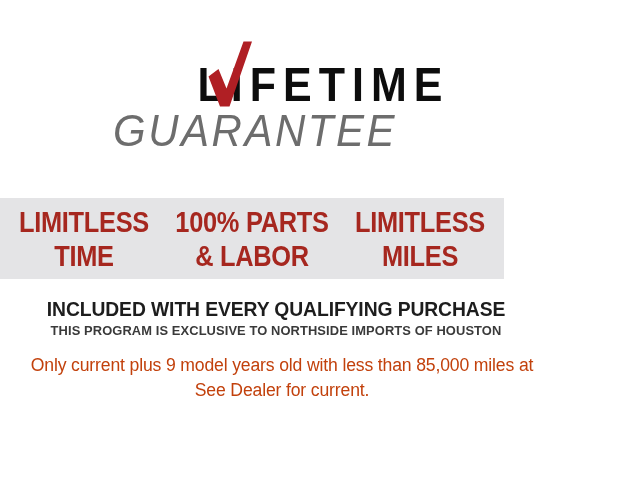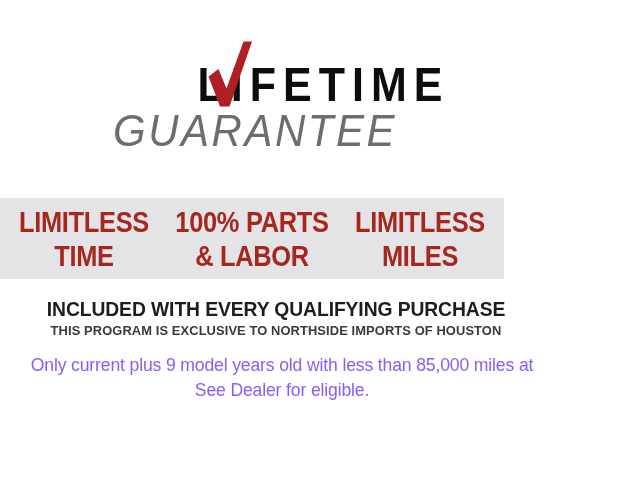--- a/index.html
+++ b/index.html
@@ -143,21 +143,21 @@
     transform: scaleX(0.97);
   }
 
   .fineprint {
     margin: 14px auto 0 auto;
     width: 564px;
     font-family: "Liberation Sans", sans-serif;
     font-weight: normal;
     font-size: 17.6px;
     line-height: 24.5px;
-    color: #8b5cf6;
+    color: #c2410c;
     letter-spacing: -0.15px;
   }
 
   .fineprint .fp-line {
     display: block;
     white-space: nowrap;
   }
 </style>
 </head>
 <body>
@@ -197,16 +197,16 @@
 </div>
 
 <div class="bottom-block">
 
   <div class="headline">INCLUDED WITH EVERY QUALIFYING PURCHASE</div>
 
   <div class="subheadline">THIS PROGRAM IS EXCLUSIVE TO NORTHSIDE IMPORTS OF HOUSTON</div>
 
   <div class="fineprint">
     <span class="fp-line">Only current plus 9 model years old with less than 85,000 miles at</span>
-    <span class="fp-line">See Dealer for eligible.</span>
+    <span class="fp-line">See Dealer for current.</span>
   </div>
 
 </div>
 
 </body></html>

